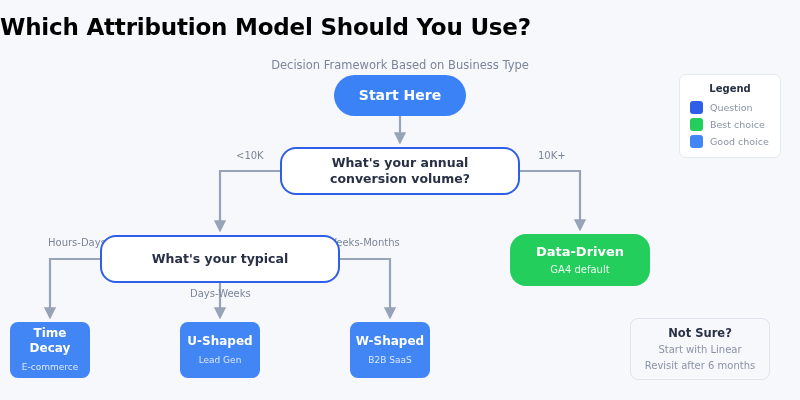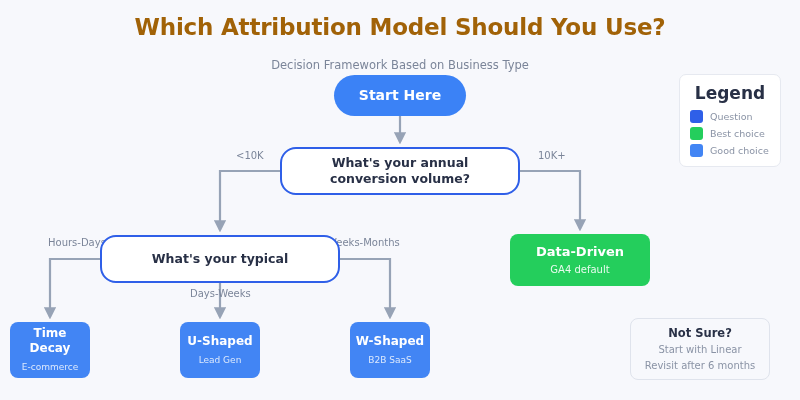--- a/index.html
+++ b/index.html
@@ -18,24 +18,24 @@
     width: 800px;
     height: 400px;
   }
 
   
   .title {
     position: absolute;
     left: 0;
     top: 14px;
     width: 800px;
-    text-align: center;
+    text-align: left;
     font-size: 23px;
     font-weight: bold;
-    color: #a16207;
+    color: #000000;
     letter-spacing: -0.2px;
   }
   .subtitle {
     position: absolute;
     left: 0;
     top: 58px;
     width: 800px;
     text-align: center;
     font-size: 11.5px;
     color: #7b8599;
@@ -110,21 +110,21 @@
     width: 240px;
     height: 48px;
   }
 
   .outcome-green {
     left: 510px;
     top: 234px;
     width: 140px;
     height: 52px;
     background: #24ce5c;
-    border-radius: 8px;
+    border-radius: 16px;
   }
   .outcome-green .node-title {
     color: #ffffff;
     font-size: 13px;
   }
   .outcome-green .node-sub {
     color: #e8fbee;
     font-size: 10px;
     margin-top: 3px;
   }
@@ -174,21 +174,21 @@
     left: 679px;
     top: 74px;
     width: 102px;
     background: #ffffff;
     border: 1px solid #e6e9f0;
     border-radius: 7px;
     padding: 8px 10px 9px 10px;
     box-sizing: border-box;
   }
   .legend-title {
-    font-size: 17px;
+    font-size: 10px;
     font-weight: bold;
     color: #283046;
     text-align: center;
     margin-bottom: 7px;
   }
   .legend-row {
     display: flex;
     align-items: center;
     margin-bottom: 4px;
   }

